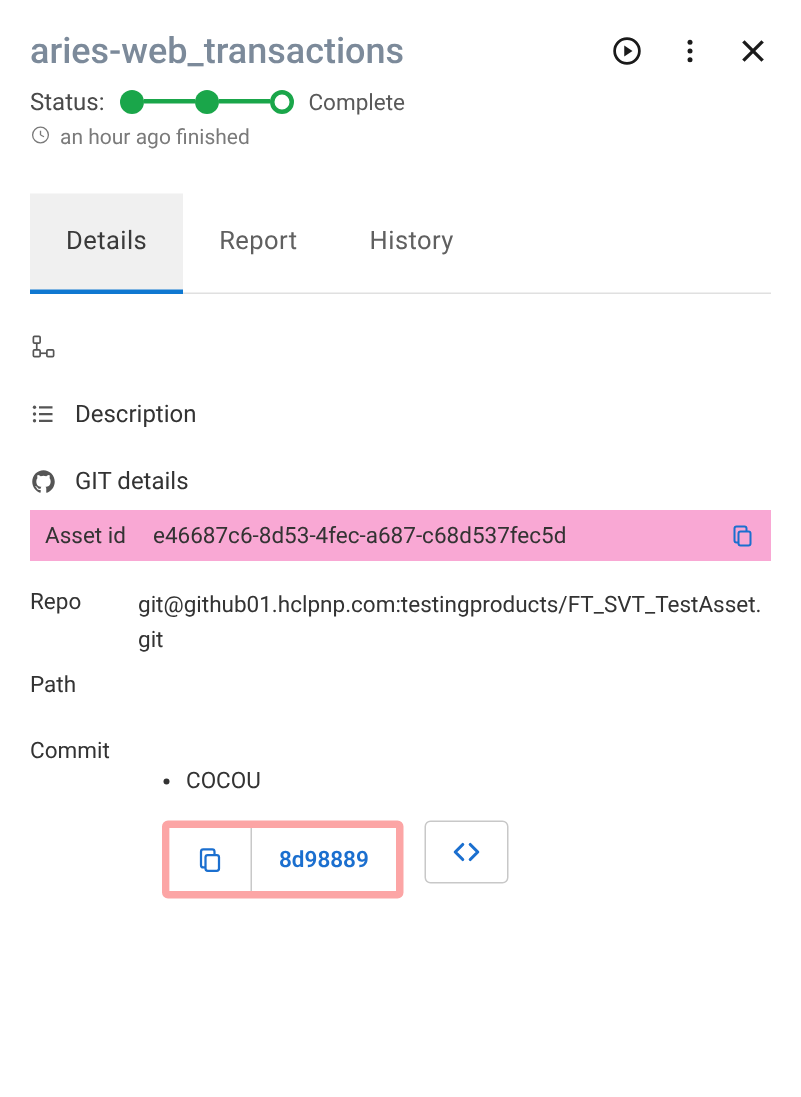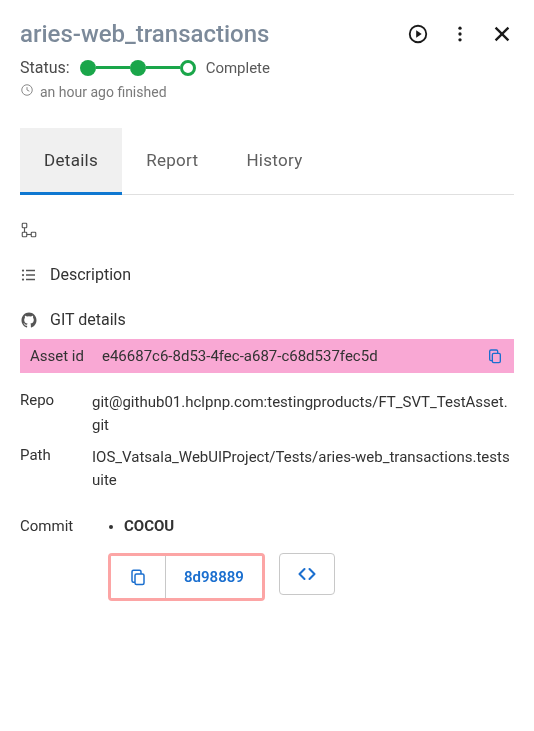--- a/index.html
+++ b/index.html
@@ -148,42 +148,41 @@
   .commit-section { margin-top: 26px; display: flex; gap: 16px; }
   .commit-body { flex: 1; }
   .commit-main-list { padding-left: 16px; }
   .commit-title {
     font-weight: 600;
     font-size: 16px;
     color: #2a2a2a;
     line-height: 1.45;
   }
   .commit-sub {
-    margin-top: 0;
-    font-size: 15px;
-    color: #333;
-    font-weight: bold;
+    margin-top: 20px;
+    font-size: 15px;
+    color: #333;
   }
   .commit-sublist {
     margin-top: 6px;
     padding-left: 22px;
     color: #6a6a6a;
     font-size: 15px;
     line-height: 1.6;
   }
   .commit-sublist li::marker { color: #a5a5a5; }
 
   .commit-actions {
     display: flex;
     gap: 14px;
     margin-top: 18px;
   }
   .btn-group {
     display: flex;
-    border: 3px solid #fca5a5;
+    border: 5px solid #fca5a5;
     border-radius: 4px;
     overflow: hidden;
   }
   .btn {
     height: 42px;
     padding: 0 18px;
     display: flex;
     align-items: center;
     justify-content: center;
     background: #fff;
@@ -307,21 +306,20 @@
       </svg>
   </span>
 </div>
 
 <div class="kv">
   <div class="kv-key">Repo</div>
   <div class="kv-val">git@github01.hclpnp.com:testingproducts/FT_SVT_TestAsset.git</div>
 </div>
 <div class="kv" style="margin-top:10px">
   <div class="kv-key">Path</div>
-  <div class="kv-val">IOS_Vatsala_WebUIProject/Tests/aries-web_transactions.testsuite</div>
 </div>
 
 <div class="commit-section">
   <div class="kv-key">Commit</div>
   <div class="commit-body">
     <ul class="commit-main-list">
       <li>
         <div class="commit-sub">COCOU</div>
       </li>
     </ul>

